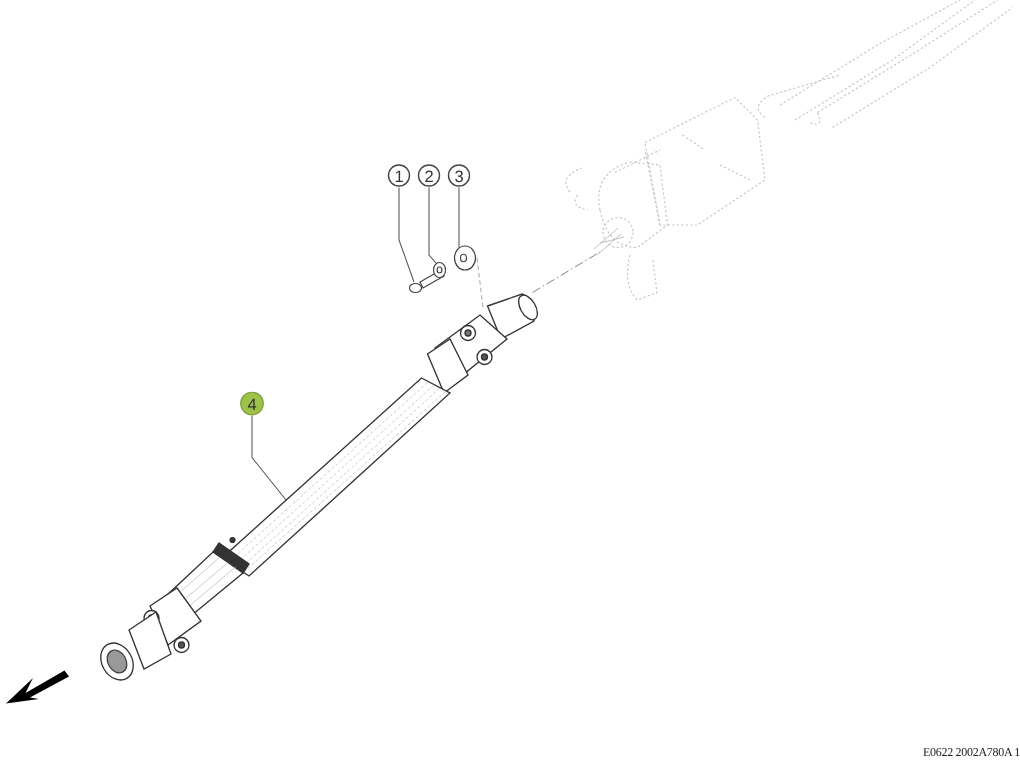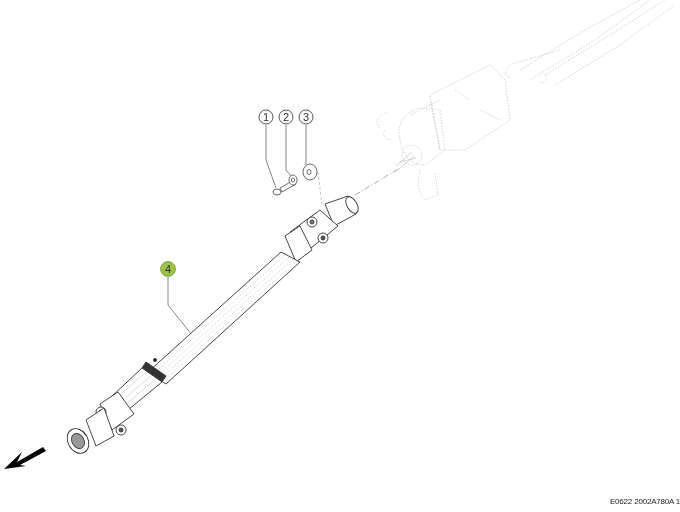--- a/index.html
+++ b/index.html
@@ -1,21 +1,21 @@
 <!DOCTYPE html>
 <html><head>
   <meta charset="utf-8">
   <style>
     html, body { margin: 0; padding: 0; background: #ffffff; }
     body { width: 680px; height: 512px; position: relative; overflow: hidden;
            font-family: "Liberation Sans", sans-serif; }
     #diagram { position: absolute; left: 0; top: 0; width: 680px; height: 512px; }
     .callout-label { font-family: "Liberation Sans", sans-serif; font-size: 11px; fill: #333; }
     .ref-code { position: absolute; right: 0; bottom: 6px; font-size: 8px; color: #222;
-                font-family: Liberation Sans, sans-serif; letter-spacing: -0.2px; }
+                font-family: Liberation Serif, serif; letter-spacing: -0.2px; }
   </style>
 </head>
 <body>
 
 <svg id="diagram" viewBox="0 0 680 512" xmlns="http://www.w3.org/2000/svg">
 
   <g fill="none" stroke="#c8c8c8" stroke-width="0.8" stroke-dasharray="1.5 1.5">
     <path d="M520 70 L585 30 L640 0"></path>
     <path d="M530 80 L595 40 L650 0"></path>
     <path d="M545 75 L610 35 L665 0"></path>

